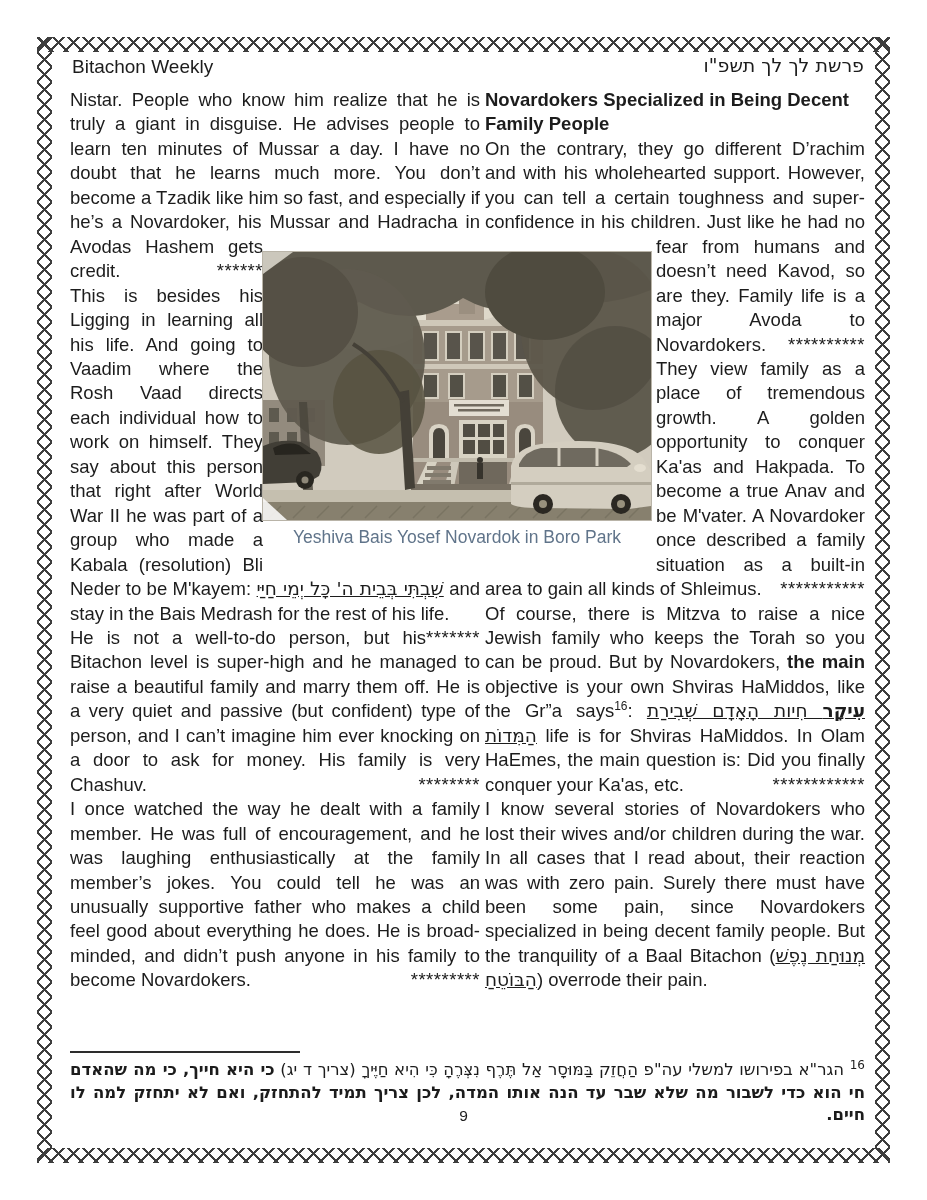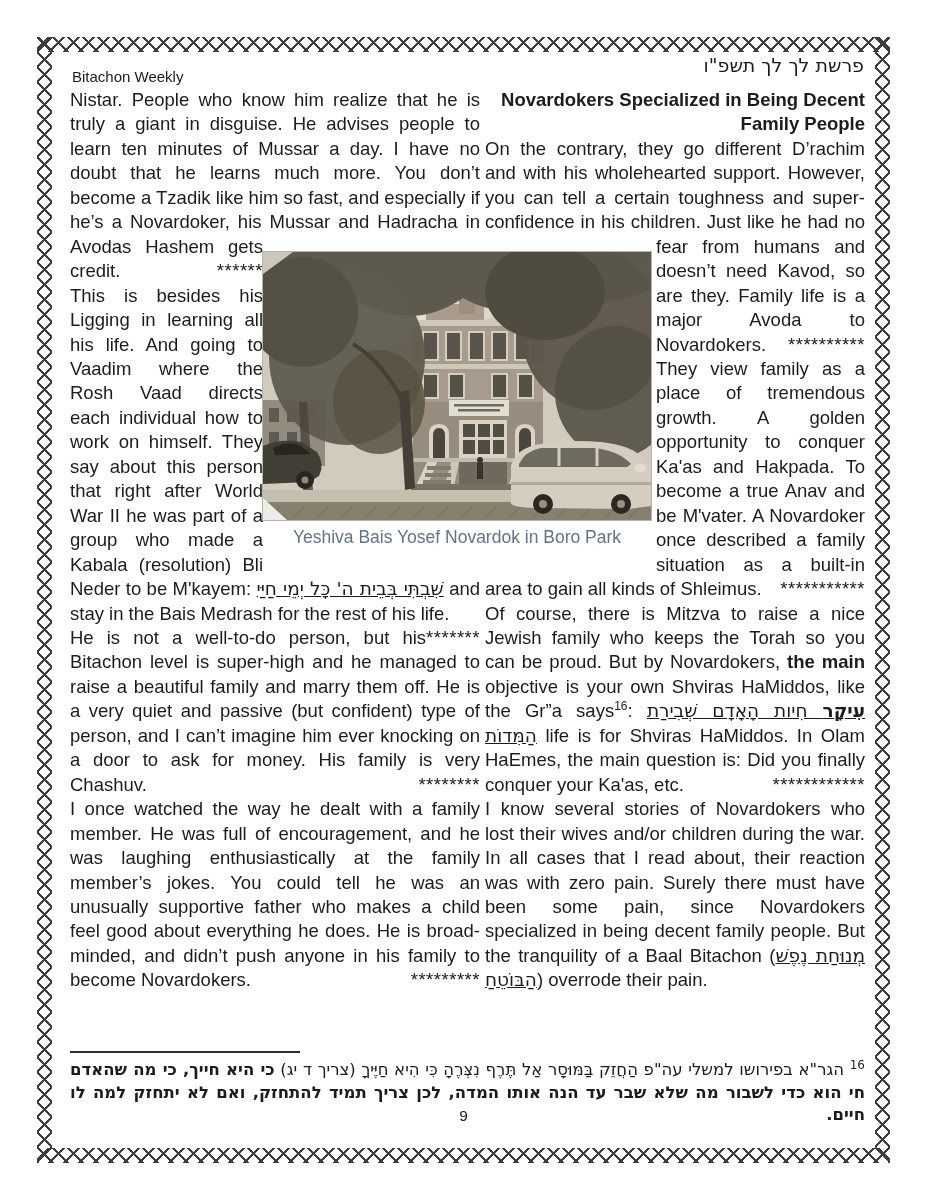--- a/index.html
+++ b/index.html
@@ -13,29 +13,29 @@
     position:absolute;
     background-image:
       repeating-linear-gradient(45deg,  #3d3d3d 0 2.1px, transparent 2.1px 10.6px),
       repeating-linear-gradient(-45deg, #3d3d3d 0 2.1px, transparent 2.1px 10.6px);
   }
   .b-top    { left:37px;  top:37px;   width:853px; height:15px; }
   .b-bottom { left:37px;  top:1148px; width:853px; height:15px; }
   .b-left   { left:37px;  top:37px;   width:15px;  height:1126px; }
   .b-right  { left:875px; top:37px;   width:15px;  height:1126px; }
 
-  .header-left  { position:absolute; left:72px; top:56px; font-size:15px;margin-top:12px; }
+  .header-left  { position:absolute; left:72px; top:56px; font-size:19px; }
   .header-right { position:absolute; right:63px; top:54px; font-size:19px; direction:rtl;
                   font-family:"DejaVu Sans",sans-serif; }
 
   .col { position:absolute; top:88px; text-align:justify; font-size:18.5px; line-height:24.45px; }
   .left-col  { left:70px;  width:410px; }
   .right-col { left:485px; width:380px; }
   .col p { margin:0; padding:0; }
-  .heading { text-align:right; font-weight:bold; }
+  .heading { text-align:left; font-weight:bold; }
 
   .spacer-l { float:right; width:217px; height:489px; shape-outside:inset(147px 0 0 0); }
   .spacer-r { float:left;  width:171px; height:489px; shape-outside:inset(147px 0 0 0); }
 
   .it { }
   .bd { font-weight:bold; }
   .sup { vertical-align:super; font-size:12px; line-height:0; }
   .stars { float:right; letter-spacing:0.5px; }
   .he { font-family:"DejaVu Sans",sans-serif; unicode-bidi:isolate;text-decoration:underline; }
 

